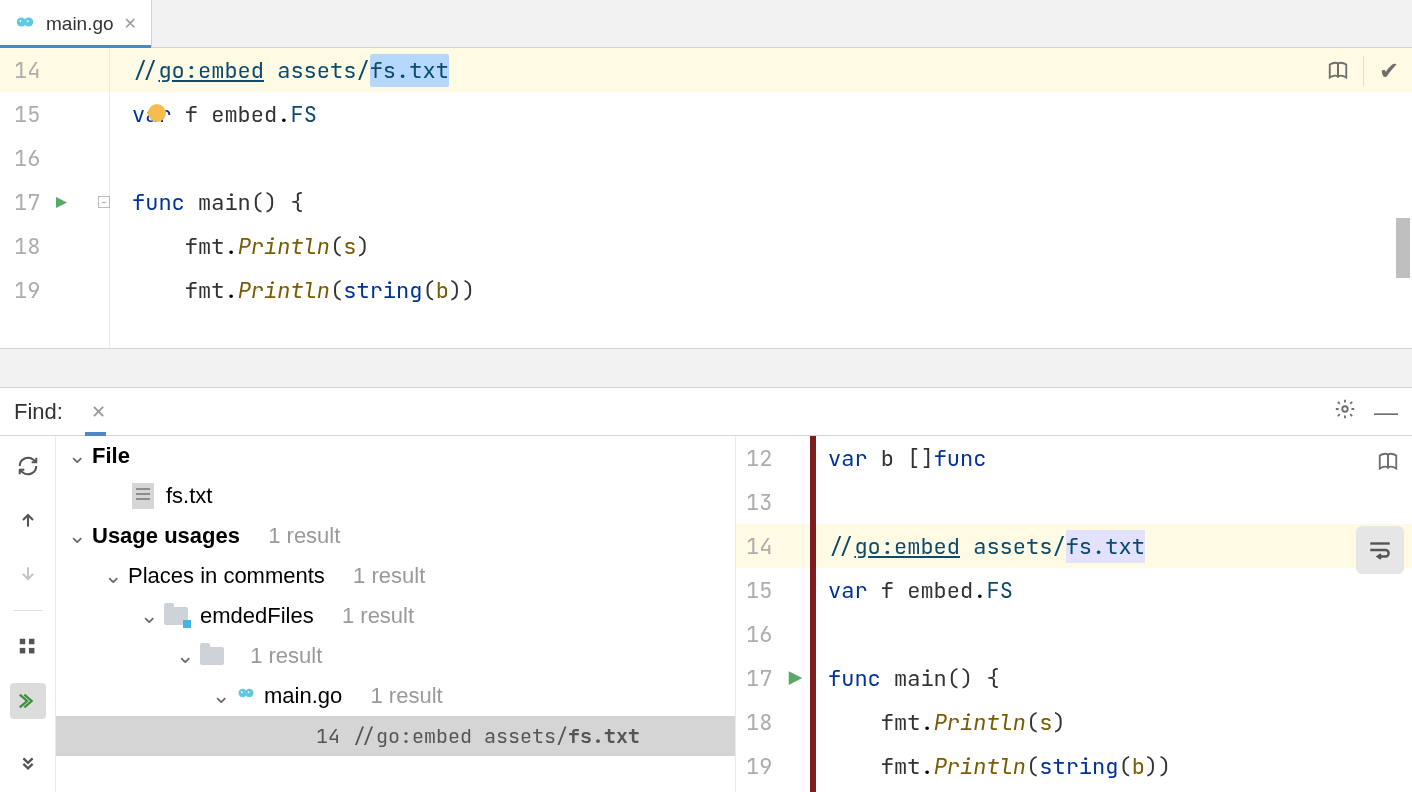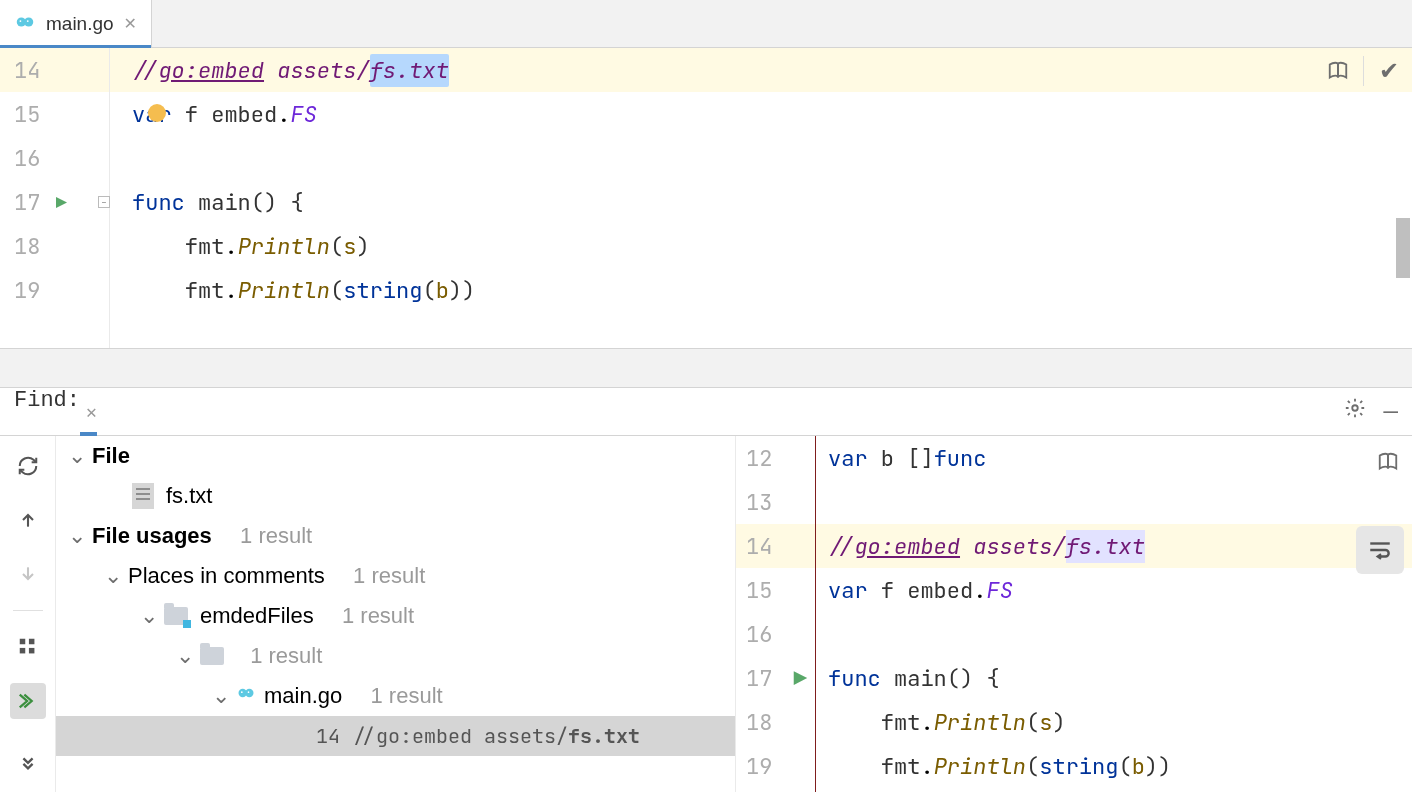--- a/index.html
+++ b/index.html
@@ -91,26 +91,26 @@
     padding-left: 22px;
     white-space: pre;
   }
   .code-line.hl { background: #fffae3; }
   .dot-hint {
     position:absolute; left:38px; top:12px;
     width:18px; height:18px; border-radius:50%;
     background:#f5bd4f;
   }
   
-  .c-comment { color:#701a75; font-style:italic; }
+  .c-comment { color:#0c4a6e; }
   .c-comment .uline { text-decoration: underline; }
   .c-keyword { color:#003399; }
   .c-ident { color:#333; }
   .c-field { color:#7a5c00; }
-  .c-type { color:#6d28d9; font-style:italic; }
+  .c-type { color:#0c4a6e; }
   .c-func { color:#7a5c00; font-style:italic; }
   .c-paren { color:#333; }
   .c-sel-bg { background:#b6d8fd; border-radius:2px; padding:2px 0; }
   .c-usage-bg { background:#e2e2ff; padding:2px 0; }
   
   .editor-icons {
     position:absolute; right:8px; top:8px;
     display:flex; gap:10px; align-items:center;
   }
   .editor-icons .icon { width:30px; height:30px; display:flex; align-items:center; justify-content:center; cursor:pointer; color:#6e6e6e; }
@@ -118,24 +118,24 @@
   .check-icon { color:#59a869; font-size:24px; }
   
   
   .panel-sep { height:40px; background:#f2f2f2; border-top:1px solid #d4d4d4; border-bottom:1px solid #d4d4d4; }
   
   
   .find-header {
     height: 48px;
     background: #fff;
     border-bottom: 1px solid #d4d4d4;
-    display:flex; 
+    display:flex; align-items:center;
     padding: 0 14px;
+    gap: 22px;
     position:relative;
-    font-family:Liberation Mono, monospace;
   }
   .find-label { font-size: 22px; color:#333; }
   .find-tab {
     font-size: 22px; color:#333;
     position:relative; height:100%;
     display:flex; align-items:center; gap:10px;
   }
   .find-tab::after {
     content:''; position:absolute; left:0; right:0; bottom:-1px; height:4px; background:#4a88c7;
   }
@@ -177,21 +177,21 @@
   .file-ico::before {
     content:''; position:absolute; top:5px; left:4px; right:4px; height:2px; background:#8d8d8d; box-shadow:0 5px 0 #8d8d8d, 0 10px 0 #8d8d8d;
   }
   .folder-ico { width:24px; height:18px; background:#ced3da; border-radius:2px; position:relative; margin-right:4px;}
   .folder-ico::before { content:''; position:absolute; top:-4px; left:0; width:10px; height:5px; background:#ced3da; border-radius:2px 2px 0 0;}
   .folder-ico.badge::after { content:''; position:absolute; right:-3px; bottom:-3px; width:8px; height:8px; background:#40b6e0; }
   
   .preview-pane {
     flex:1; display:flex; position:relative;
   }
-  .preview-gutter { width:80px; border-right:1px solid #7f1d1d;text-align:right; }
+  .preview-gutter { width:80px; border-right:6px solid #7f1d1d;text-align:right; }
   .pg-line { height:44px; display:flex; align-items:center; padding-left:10px; color:#adadad; font-family: "JetBrains Mono", Consolas, monospace; font-size:22px; position:relative;}
   .pg-line.hl { background:#fffae3; }
   .preview-code { flex:1; position:relative; }
   .pc-line { height:44px; display:flex; align-items:center; padding-left:12px; white-space:pre; font-family: "JetBrains Mono", Consolas, monospace; font-size:22px; }
   .pc-line.hl { background:#fffae3; }
   .preview-icons { position:absolute; right:8px; top:10px; }
   .preview-icons .icon { width:32px; height:32px; display:flex; align-items:center; justify-content:center; color:#6e6e6e; cursor:pointer; }
   .wrap-btn {
     position:absolute; right:8px; top:90px; width:48px; height:48px;
     background:#e6e6e6; border-radius:6px;
@@ -339,21 +339,21 @@
     <div class="tree-row" style="padding-left:12px">
       <span class="chev">⌄</span>
       <span class="bold">File</span>
     </div>
     <div class="tree-row" style="padding-left:76px">
       <span class="file-ico"></span>
       <span>fs.txt</span>
     </div>
     <div class="tree-row" style="padding-left:12px">
       <span class="chev">⌄</span>
-      <span class="bold">File usages</span>&nbsp;&nbsp;<span class="muted">1 result</span>
+      <span class="bold">Usage usages</span>&nbsp;&nbsp;<span class="muted">1 result</span>
     </div>
     <div class="tree-row" style="padding-left:48px">
       <span class="chev">⌄</span>
       <span>Places in comments</span>&nbsp;&nbsp;<span class="muted">1 result</span>
     </div>
     <div class="tree-row" style="padding-left:84px">
       <span class="chev">⌄</span>
       <span class="folder-ico badge"></span>
       <span>emdedFiles</span>&nbsp;&nbsp;<span class="muted">1 result</span>
     </div>

